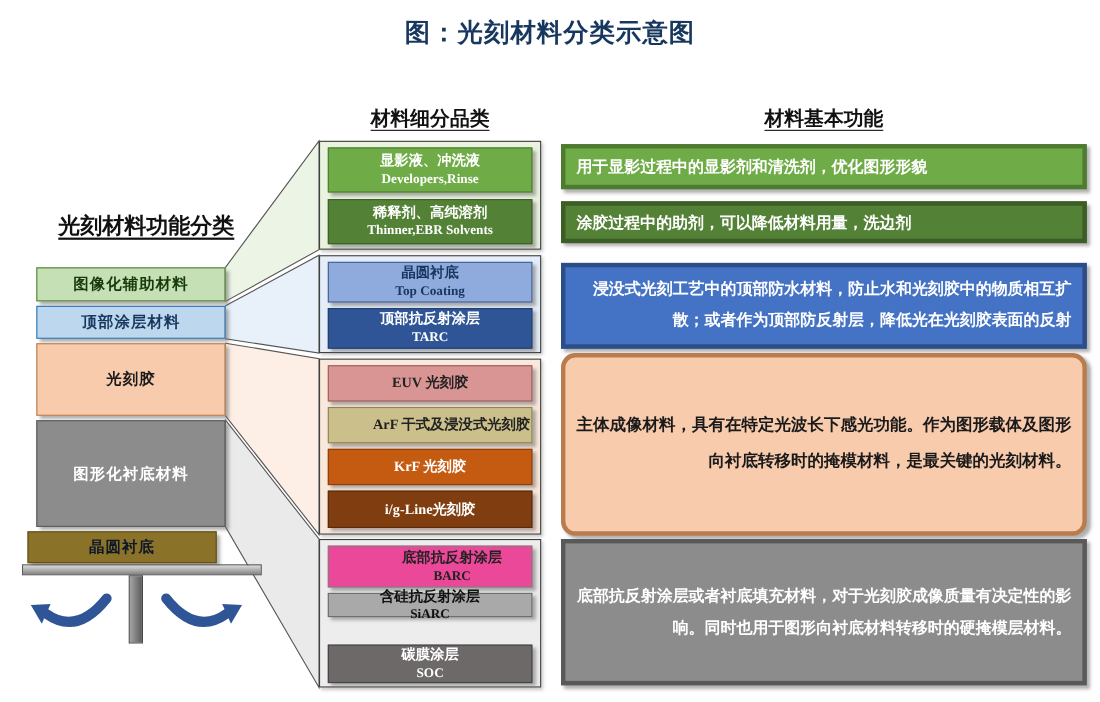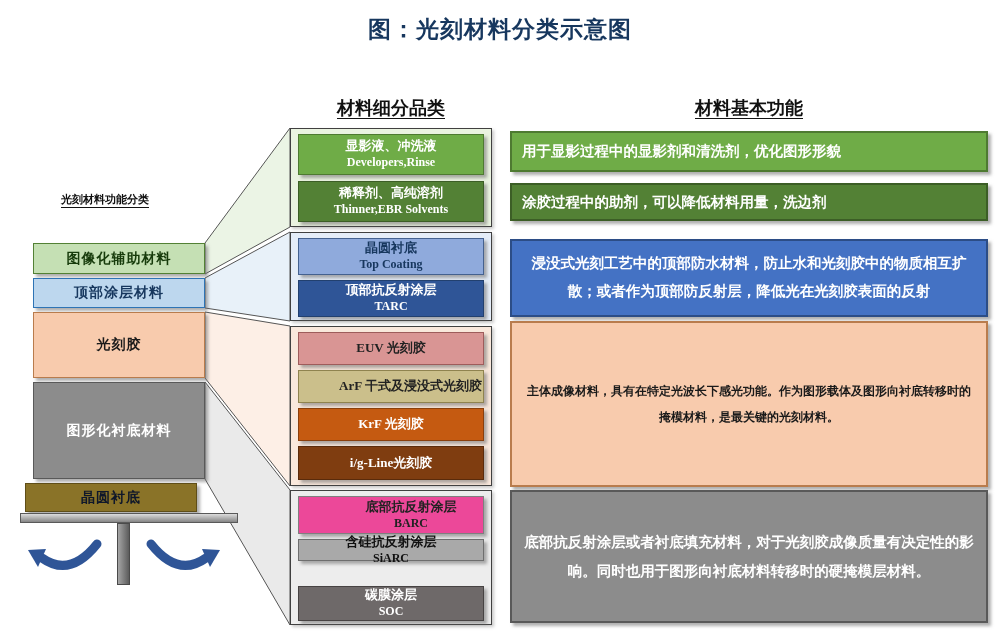--- a/index.html
+++ b/index.html
@@ -23,21 +23,21 @@
   }
   .stack-box { font-size:14px; letter-spacing:1px; }
   .mid-box { font-size:13px; line-height:1.3; }
   .mid-box .en { font-size:12px; }
   .group {
     position:absolute; border:1px solid #404040;
     box-shadow:2px 2px 3px rgba(120,120,120,0.4);
   }
   .fn-box {
     position:absolute; display:flex; align-items:center; justify-content:flex-start;
-    font-weight:bold; text-align:center; border:2px solid #14532d; padding:6px 10px;
+    font-weight:bold; text-align:right; border:4px solid #14532d; padding:6px 10px;
     box-shadow:3px 3px 3px rgba(110,110,110,0.55); font-size:14.5px;
     font-family:"Liberation Serif", serif;
   }
   svg { position:absolute; left:0; top:0; pointer-events:none; }
   .pedestal {
     position:absolute; left:20px; top:513px; width:218px; height:10px;
     background:linear-gradient(#dcdcdc, #858585); border:1px solid #595959;
   }
   .stem {
     position:absolute; left:117px; top:523px; width:13px; height:62px;
@@ -54,21 +54,21 @@
     <polygon points="205,278 290,232 290,321 205,308" fill="rgba(189,215,238,0.35)" stroke="#555555" stroke-width="1"></polygon>
     <polygon points="205,312 290,326 290,486 205,378" fill="rgba(248,203,173,0.3)" stroke="#555555" stroke-width="1"></polygon>
     <polygon points="205,382 290,490 290,625 205,479" fill="rgba(160,160,160,0.22)" stroke="#555555" stroke-width="1"></polygon>
     <path d="M97,544 Q70,578 42,558" fill="none" stroke="#2F5597" stroke-width="9" stroke-linecap="round"></path>
     <polygon points="28,550 46,549 38,567" fill="#2F5597"></polygon>
     <path d="M151,544 Q178,578 206,558" fill="none" stroke="#2F5597" stroke-width="9" stroke-linecap="round"></path>
     <polygon points="220,550 202,549 210,567" fill="#2F5597"></polygon>
   </svg>
 
   <div class="title">图：光刻材料分类示意图</div>
-  <div class="col-header" style="left:16px; top:192px; width:178px; font-size:11px;">光刻材料功能分类</div>
+  <div class="col-header" style="left:44px; top:192px; width:178px; font-size:20px;">光刻材料功能分类</div>
   <div class="col-header" style="left:290px; top:96px; width:202px;">材料细分品类</div>
   <div class="col-header" style="left:510px; top:96px; width:478px;">材料基本功能</div>
 
   <div class="box stack-box" style="left:33px; top:243px; width:172px; height:31px; background:#C5E0B4; border-color:#538135; color:#173b0b;">
     <span>图像化辅助材料</span>
   </div>
   <div class="box stack-box" style="left:33px; top:278px; width:172px; height:30px; background:#BDD7EE; border-color:#2E74B5; color:#17375E;">
     <span>顶部涂层材料</span>
   </div>
   <div class="box stack-box" style="left:33px; top:312px; width:172px; height:66px; background:#F8CBAD; border-color:#b97c4d; color:#1a1a1a;">
@@ -135,20 +135,20 @@
 
   <div class="fn-box" style="left:510px; top:131px; width:478px; height:41px; background:#6FAC47; border-color:#4e7a31; color:#ffffff;">
     <span>用于显影过程中的显影剂和清洗剂，优化图形形貌</span>
   </div>
   <div class="fn-box" style="left:510px; top:183px; width:478px; height:38px; background:#538135; border-color:#3c5e26; color:#ffffff;">
     <span>涂胶过程中的助剂，可以降低材料用量，洗边剂</span>
   </div>
   <div class="fn-box" style="left:510px; top:239px; width:478px; height:78px; background:#4472C4; border-color:#2c4d86; color:#ffffff; line-height:1.9;">
     <span>浸没式光刻工艺中的顶部防水材料，防止水和光刻胶中的物质相互扩散；或者作为顶部防反射层，降低光在光刻胶表面的反射</span>
   </div>
-  <div class="fn-box" style="left:510px; top:321px; width:478px; height:166px; background:#F8CBAD; border-color:#b97c4d; color:#1a1a1a; line-height:2.2; font-size:12px;">
+  <div class="fn-box" style="left:510px; top:321px; width:478px; height:166px; background:#F8CBAD; border-color:#b97c4d; color:#1a1a1a; line-height:2.2; font-size:15px;border-radius:13px;">
     <span>主体成像材料，具有在特定光波长下感光功能。作为图形载体及图形向衬底转移时的掩模材料，是最关键的光刻材料。</span>
   </div>
   <div class="fn-box" style="left:510px; top:490px; width:478px; height:133px; background:#8C8C8C; border-color:#595959; color:#ffffff; line-height:2.0;">
     <span>底部抗反射涂层或者衬底填充材料，对于光刻胶成像质量有决定性的影响。同时也用于图形向衬底材料转移时的硬掩模层材料。</span>
   </div>
 
 </div>
 
 </body></html>

